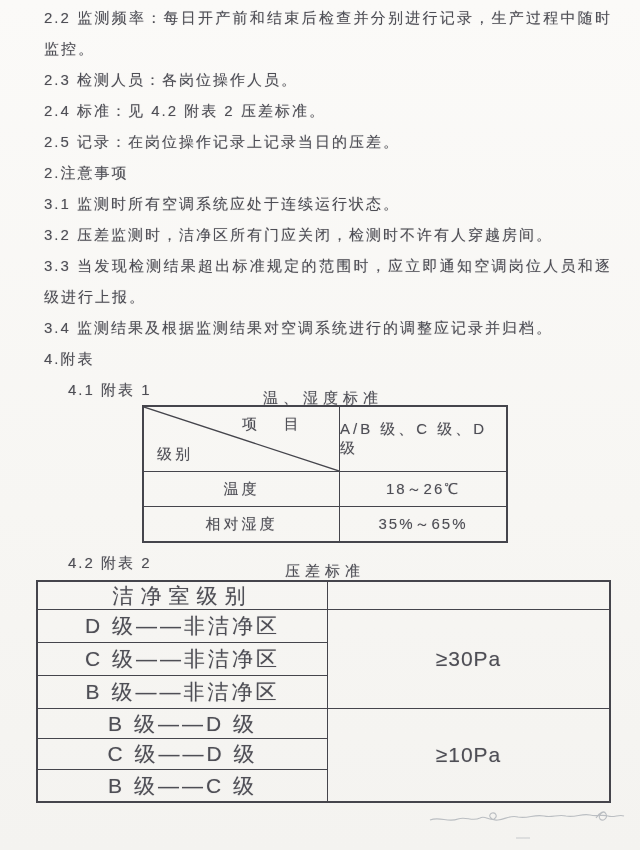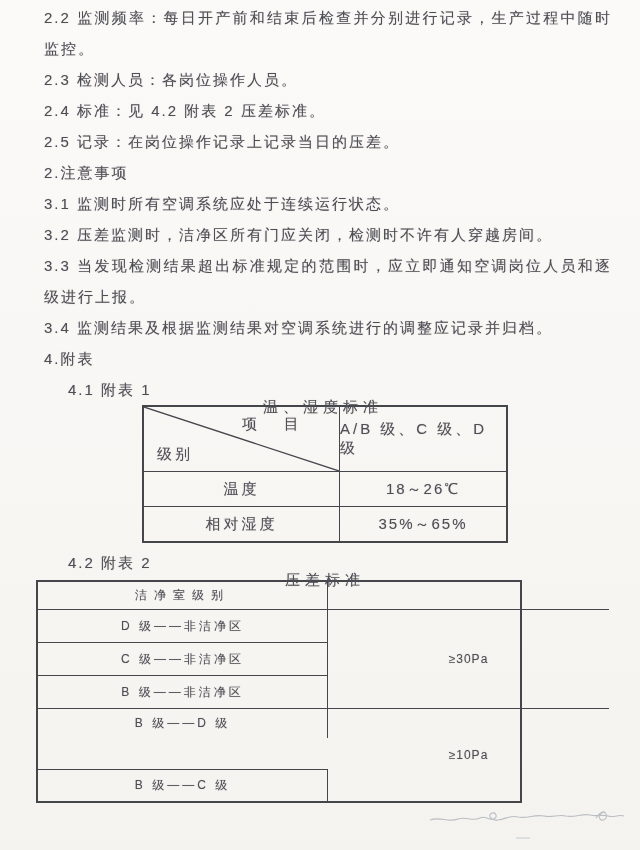--- a/index.html
+++ b/index.html
@@ -28,21 +28,21 @@
     text-align-last: justify;
   }
   .caption-line {
     position: relative;
     height: 31px; line-height: 31px;
     font-size: 15px; letter-spacing: 2px;
     white-space: nowrap;
     text-shadow: 0 0 1px rgba(78,78,85,0.35);
   }
   .caption-no { position: absolute; left: 5px; top: 0; margin-left: 19px; }
-  .caption-title { position: absolute; top: 17px; letter-spacing: 5px; }
+  .caption-title { position: absolute; top: 8px; letter-spacing: 5px; }
   .caption-title.t1 { left: 219px; }
   .caption-title.t2 { left: 233px; margin-left: 8px; }
 
   
   .table1 {
     box-sizing: border-box;
     margin-left: 98px;
     width: 366px;
     border: 2px solid #45454c;
     display: grid;
@@ -61,26 +61,26 @@
   .diag-cell svg { position: absolute; inset: 0; width: 100%; height: 100%; }
   .diag-top { position: absolute; left: 98px; top: 8px; white-space: pre; letter-spacing: 2px; }
   .diag-bottom { position: absolute; left: 13px; bottom: 7px; letter-spacing: 3px; }
   .table1 .val { letter-spacing: 2px; }
 
   
   .table2 {
     box-sizing: border-box;
     margin-left: -8px;
     margin-top: 2px;
-    width: 486px;
+    width: 575px;
     border: 2px solid #45454c;
     display: grid;
     grid-template-columns: 290px 281px;
     grid-template-rows: 27px 33px 33px 33px 30px 31px 32px;
-    font-size: 12px;
+    font-size: 21px;
     text-shadow: 0 0 1px rgba(78,78,85,0.35);
   }
   .table2 .cell {
     display: flex; align-items: center; justify-content: center;
     letter-spacing: 3px;
   }
   .table2 .col1 { border-right: 1.5px solid #45454c; }
   .table2 .rline { border-top: 1.5px solid #45454c; }
   .table2 .hdr1 { letter-spacing: 7px; }
   .table2 .hdr2 { white-space: pre; letter-spacing: 2px; }
@@ -141,20 +141,21 @@
 
   <div class="table2">
     <div class="cell col1 hdr1" style="grid-column:1;grid-row:1">洁净室级别</div>
 
     <div class="cell col1 rline" style="grid-column:1;grid-row:3">C 级——非洁净区</div>
     <div class="cell col1 rline" style="grid-column:1;grid-row:2">D 级——非洁净区</div>
     <div class="cell col1 rline" style="grid-column:1;grid-row:4">B 级——非洁净区</div>
     <div class="cell rline std30">≥30Pa</div>
 
     <div class="cell col1 rline" style="grid-column:1;grid-row:5">B 级——D 级</div>
+    <div class="cell col1 rline" style="grid-column:1;grid-row:6">C 级——D 级</div>
     <div class="cell col1 rline" style="grid-column:1;grid-row:7">B 级——C 级</div>
     <div class="cell rline std10">≥10Pa</div>
   </div>
 
   <svg class="watermark" viewBox="0 0 205 45">
     <path d="M2,22 C12,18 20,25 30,21 C38,18 44,24 52,20 c5,-3 9,3 14,1 c4,-2 2,-7 -2,-6 c-5,2 -1,8 6,7 c8,-1 12,-5 20,-3 c10,2 16,-3 26,-1 c8,2 14,-2 22,0 c9,2 16,-3 24,-1 c7,2 12,-1 18,1 c6,2 11,-2 16,0" fill="none" stroke="#828a95" stroke-width="1.1"></path>
     <path d="M168,20 c4,-6 8,-8 10,-4 c2,4 -3,8 -6,5 c-2,-2 0,-6 4,-7" fill="none" stroke="#828a95" stroke-width="1.1"></path>
     <path d="M88,40 h14" fill="none" stroke="#9aa0a8" stroke-width="1"></path>
   </svg>
 

